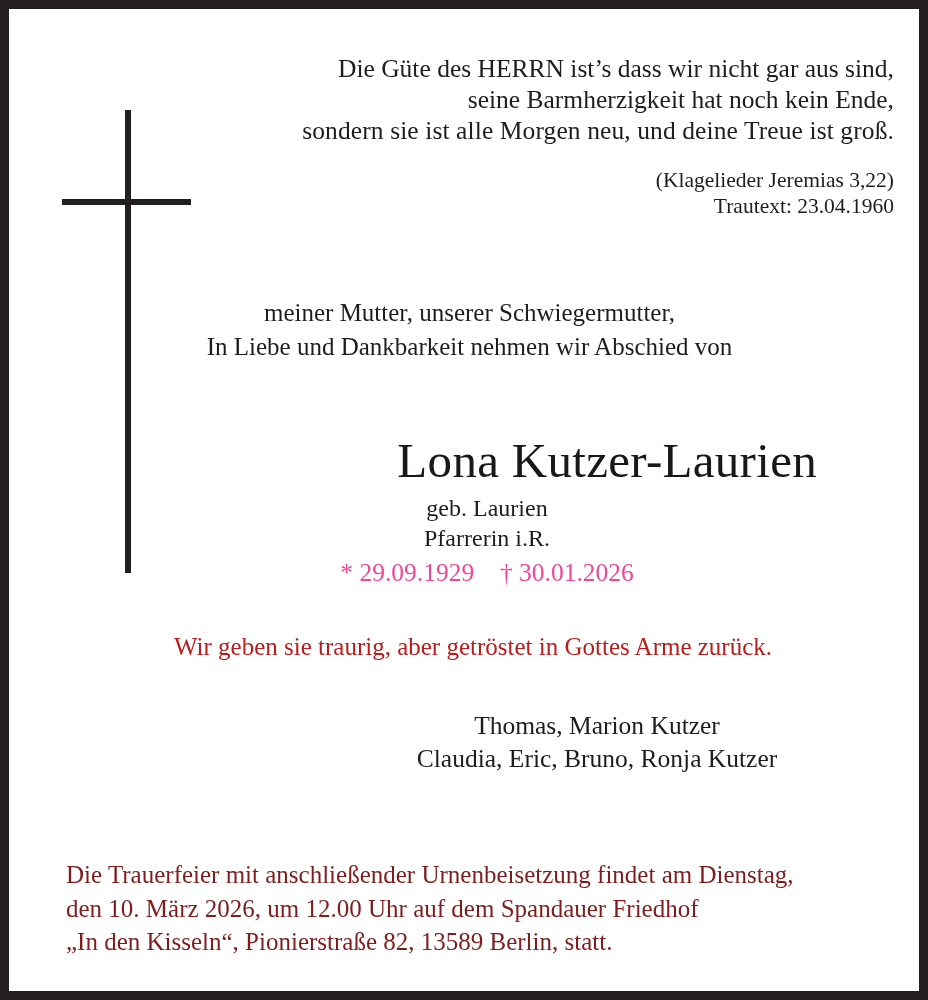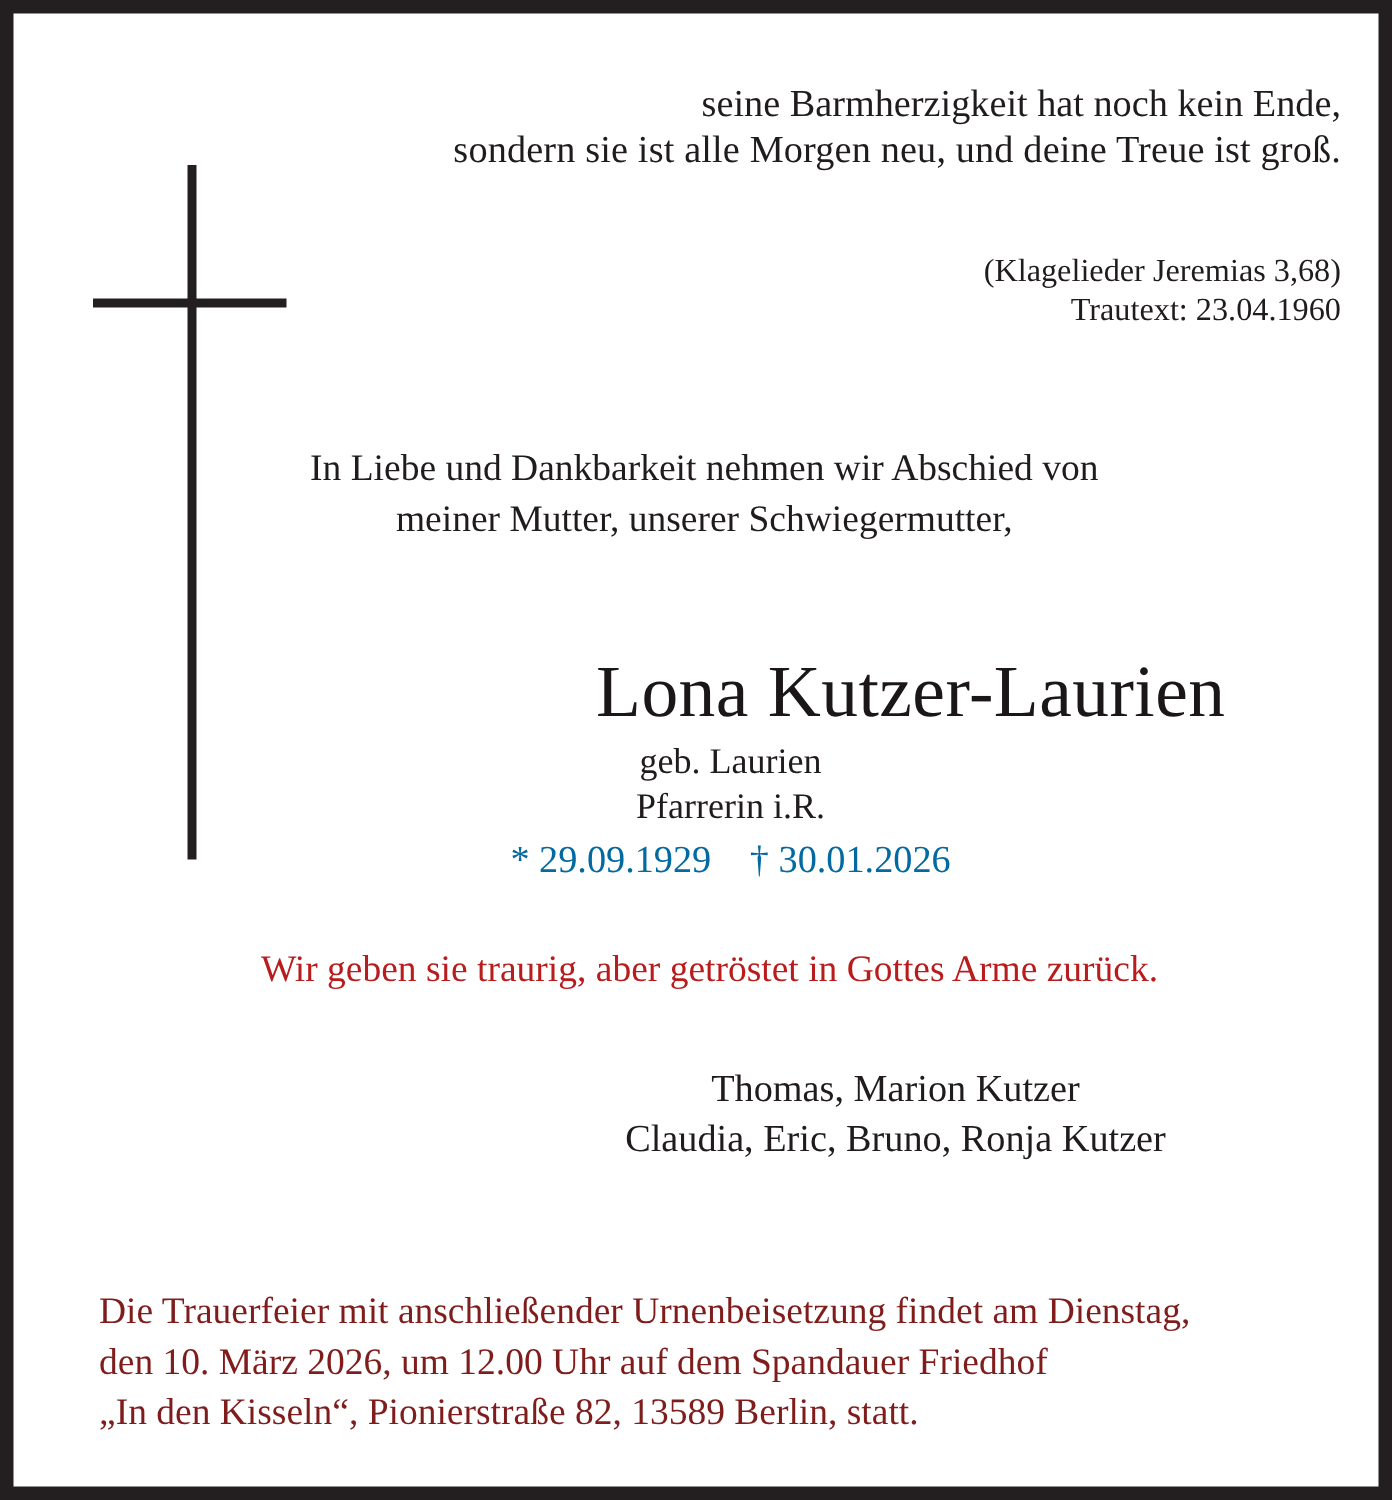--- a/index.html
+++ b/index.html
@@ -114,21 +114,21 @@
   }
 
   .deceased-dates {
     position: absolute;
     left: 148px;
     top: 548px;
     width: 660px;
     text-align: center;
     font-size: 25.5px;
     line-height: 31px;
-    color: #0369a1;
+    color: #ec4899;
   }
   .deceased-dates .gap { display: inline-block; width: 13px; }
 
   .farewell-line {
     position: absolute;
     left: 60px;
     top: 622px;
     width: 808px;
     text-align: center;
     font-size: 25px;
@@ -163,32 +163,33 @@
 
 <div class="notice-frame">
   <div class="notice-page">
 
     <div class="cross">
       <div class="cross-stem"></div>
       <div class="cross-bar"></div>
     </div>
 
     <div class="verse-block">
+      <div class="verse-line l1">Die Güte des HERRN ist’s dass wir nicht gar aus sind,</div>
       <div class="verse-line l2">seine Barmherzigkeit hat noch kein Ende,</div>
       <div class="verse-line l3">sondern sie ist alle Morgen neu, und deine Treue ist groß.</div>
     </div>
 
     <div class="attribution">
-      <div>(Klagelieder Jeremias 3,68)</div>
+      <div>(Klagelieder Jeremias 3,22)</div>
       <div>Trautext: 23.04.1960</div>
     </div>
 
     <div class="intro-block">
+      <div>meiner Mutter, unserer Schwiegermutter,</div>
       <div>In Liebe und Dankbarkeit nehmen wir Abschied von</div>
-      <div>meiner Mutter, unserer Schwiegermutter,</div>
     </div>
 
     <div class="deceased-name">Lona Kutzer-Laurien</div>
 
     <div class="deceased-sub">
       <div>geb. Laurien</div>
       <div>Pfarrerin i.R.</div>
     </div>
 
     <div class="deceased-dates">

